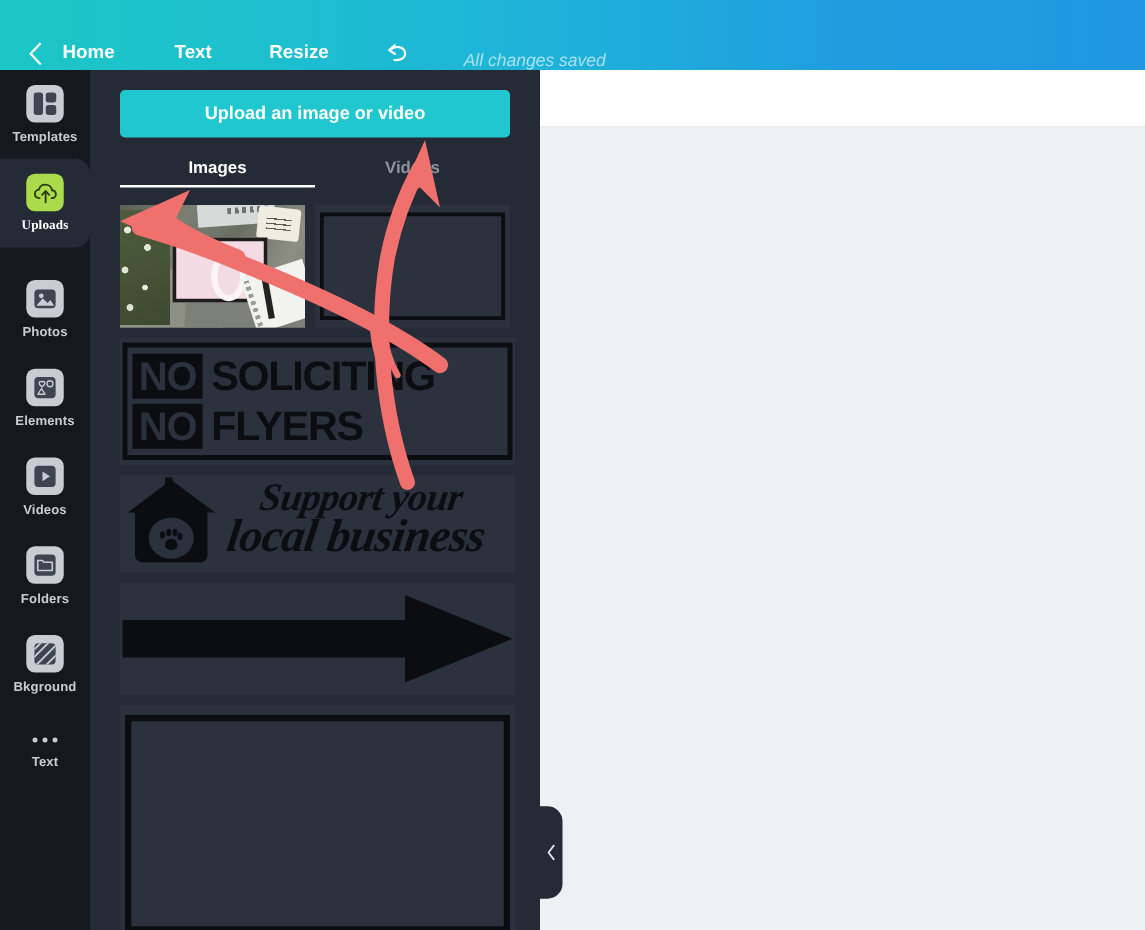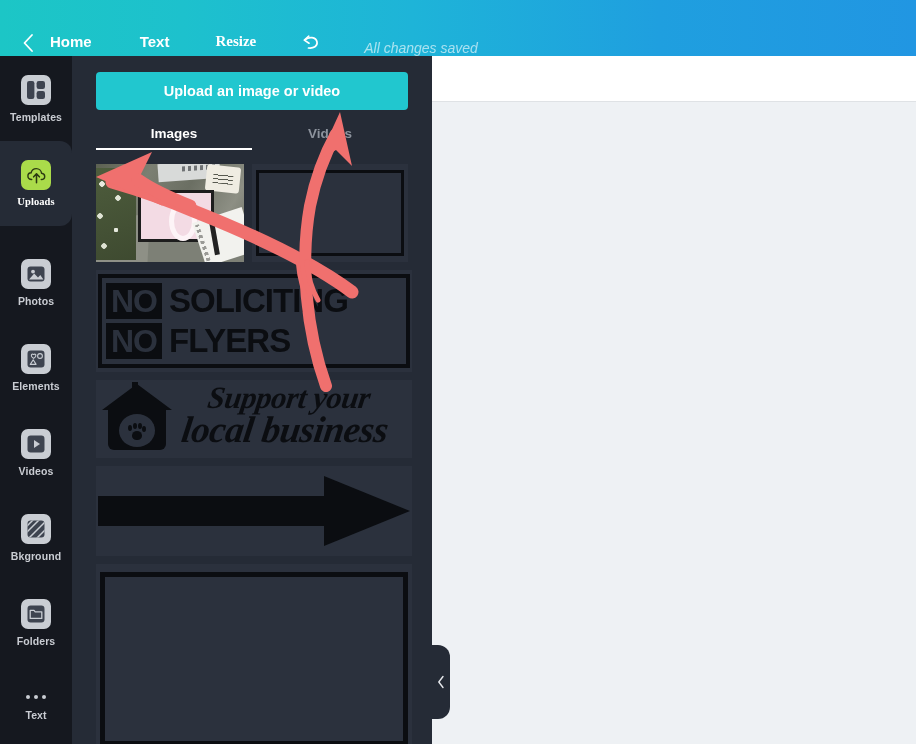--- a/index.html
+++ b/index.html
@@ -22,40 +22,40 @@
     margin-left: 18px; width: 20px; height: 26px;
     display: flex; align-items: center; justify-content: center;
     cursor: pointer;
   }
   .tb-item {
     color: #ffffff; font-size: 15px; font-weight: bold;
     padding: 6px 10px; cursor: pointer; white-space: nowrap;
   }
   .tb-home { margin-left: 2px; }
   .tb-file { margin-left: 28px; }
-  .tb-resize { margin-left: 26px; font-family: Liberation Serif, serif; }
+  .tb-resize { margin-left: 26px; }
   .tb-undo {
     margin-left: 32px; width: 26px; height: 26px;
     display: flex; align-items: center; justify-content: center; cursor: pointer;
   }
   .tb-saved {
     margin-left: 40px; color: rgba(255,255,255,.62);
     font-size: 14px; font-style: italic; white-space: nowrap;
   }
 
   
   .rail {
     position: absolute; top: 56px; left: 0;
     width: 72px; height: 688px;
     background: #15181f;
     z-index: 20;
   }
   .rail-item {
     position: relative;
-    width: 72px; height: 85px;
+    width: 72px; height: 71px;
     display: flex; flex-direction: column;
     align-items: center; justify-content: center;
     cursor: pointer;
   }
   .rail-item.active { background: #252b36; }
   .rail-item.active.r-top { border-top-right-radius: 12px; }
   .rail-item.active.r-bot { border-bottom-right-radius: 12px; }
   .rail-ico {
     width: 30px; height: 30px; border-radius: 7px;
     background: #c9cdd3;
@@ -302,42 +302,42 @@
         <rect x="1.5" y="1.5" width="17" height="17" rx="3.2" fill="#3e4450"></rect>
         <path d="M8 6.1 L14 10 L8 13.9 Z" fill="#c9cdd3"></path>
       </svg>
     </span>
     <span class="rail-lbl">Videos</span>
   </div>
 
   <div class="rail-item">
     <span class="rail-ico">
       <svg width="20" height="20" viewBox="0 0 20 20">
+        <rect x="1.5" y="1.5" width="17" height="17" rx="3.2" fill="#3e4450"></rect>
+        <path d="M4.2 14.4 L4.2 6.4 L8 6.4 L9.2 7.8 L15.8 7.8 L15.8 14.4 Z" fill="none" stroke="#c9cdd3" stroke-width="1.3" stroke-linejoin="round"></path>
+      </svg>
+    </span>
+    <span class="rail-lbl">Folders</span>
+  </div>
+
+  <div class="rail-item">
+    <span class="rail-ico">
+      <svg width="20" height="20" viewBox="0 0 20 20">
         <defs>
           <clipPath id="hc">
               <rect x="1.5" y="1.5" width="17" height="17" rx="3.2"></rect>
             </clipPath>
         </defs>
         <rect x="1.5" y="1.5" width="17" height="17" rx="3.2" fill="#3e4450"></rect>
         <g clip-path="url(#hc)" stroke="#c9cdd3" stroke-width="1.5">
           <path d="M-4 6 L10 -8 M-4 12 L16 -8 M-4 18 L22 -8 M0 22 L26 -4 M6 24 L28 2 M12 26 L30 8 M18 26 L30 14"></path>
         </g>
       </svg>
     </span>
     <span class="rail-lbl">Bkground</span>
-  </div>
-
-  <div class="rail-item">
-    <span class="rail-ico">
-      <svg width="20" height="20" viewBox="0 0 20 20">
-        <rect x="1.5" y="1.5" width="17" height="17" rx="3.2" fill="#3e4450"></rect>
-        <path d="M4.2 14.4 L4.2 6.4 L8 6.4 L9.2 7.8 L15.8 7.8 L15.8 14.4 Z" fill="none" stroke="#c9cdd3" stroke-width="1.3" stroke-linejoin="round"></path>
-      </svg>
-    </span>
-    <span class="rail-lbl">Folders</span>
   </div>
 
   <div class="rail-item">
     <span class="dots">
         <i></i>
         <i></i>
         <i></i>
       </span>
     <span class="rail-lbl">Text</span>
   </div>

